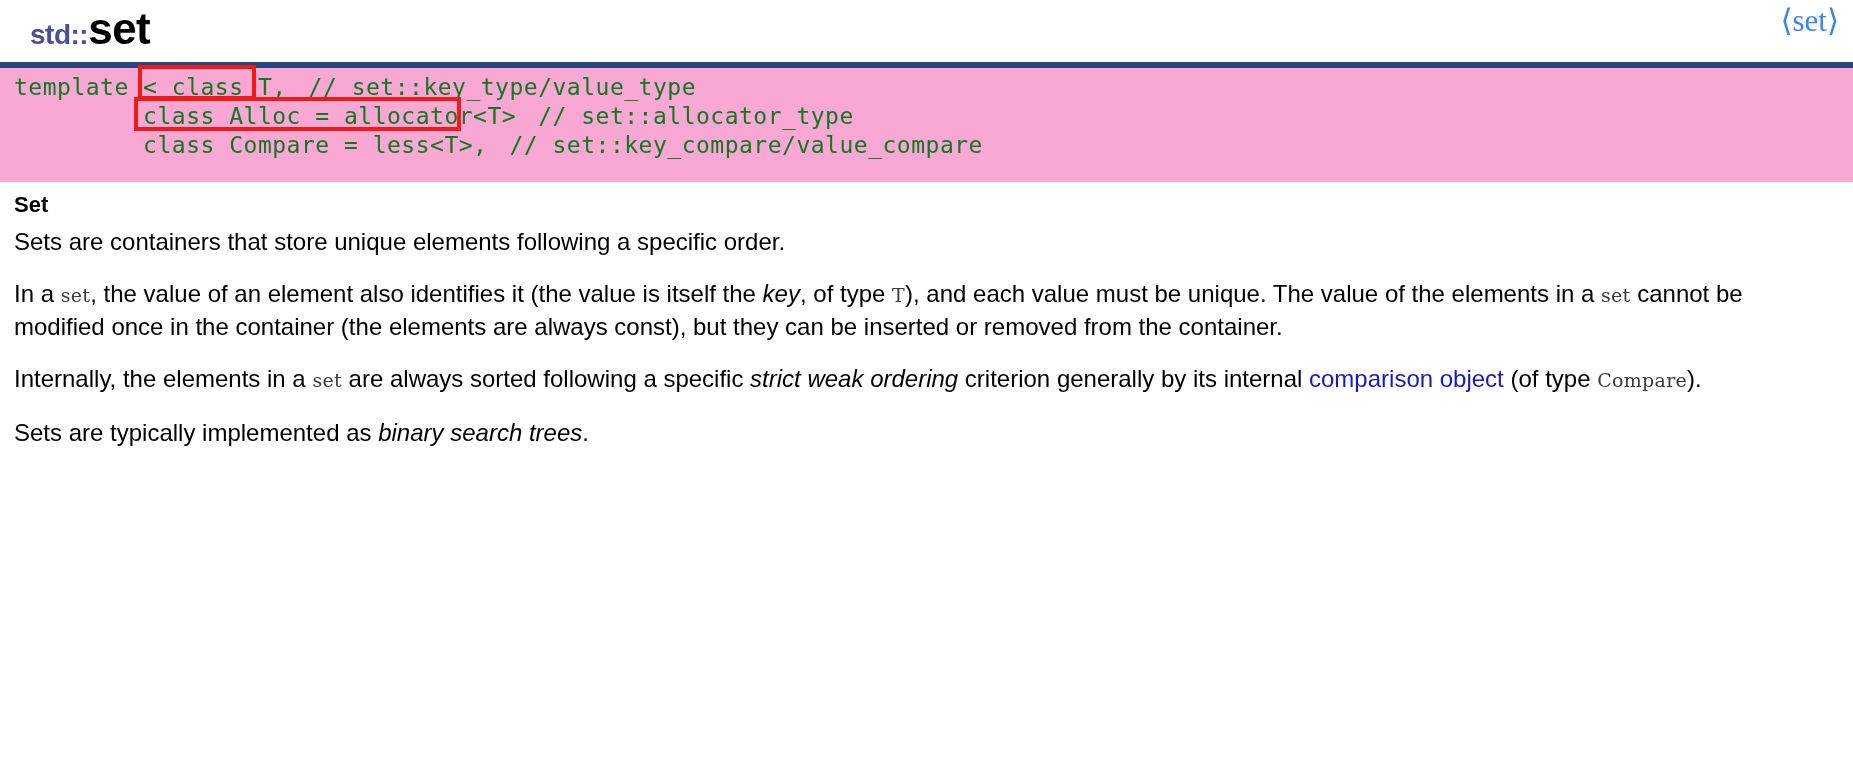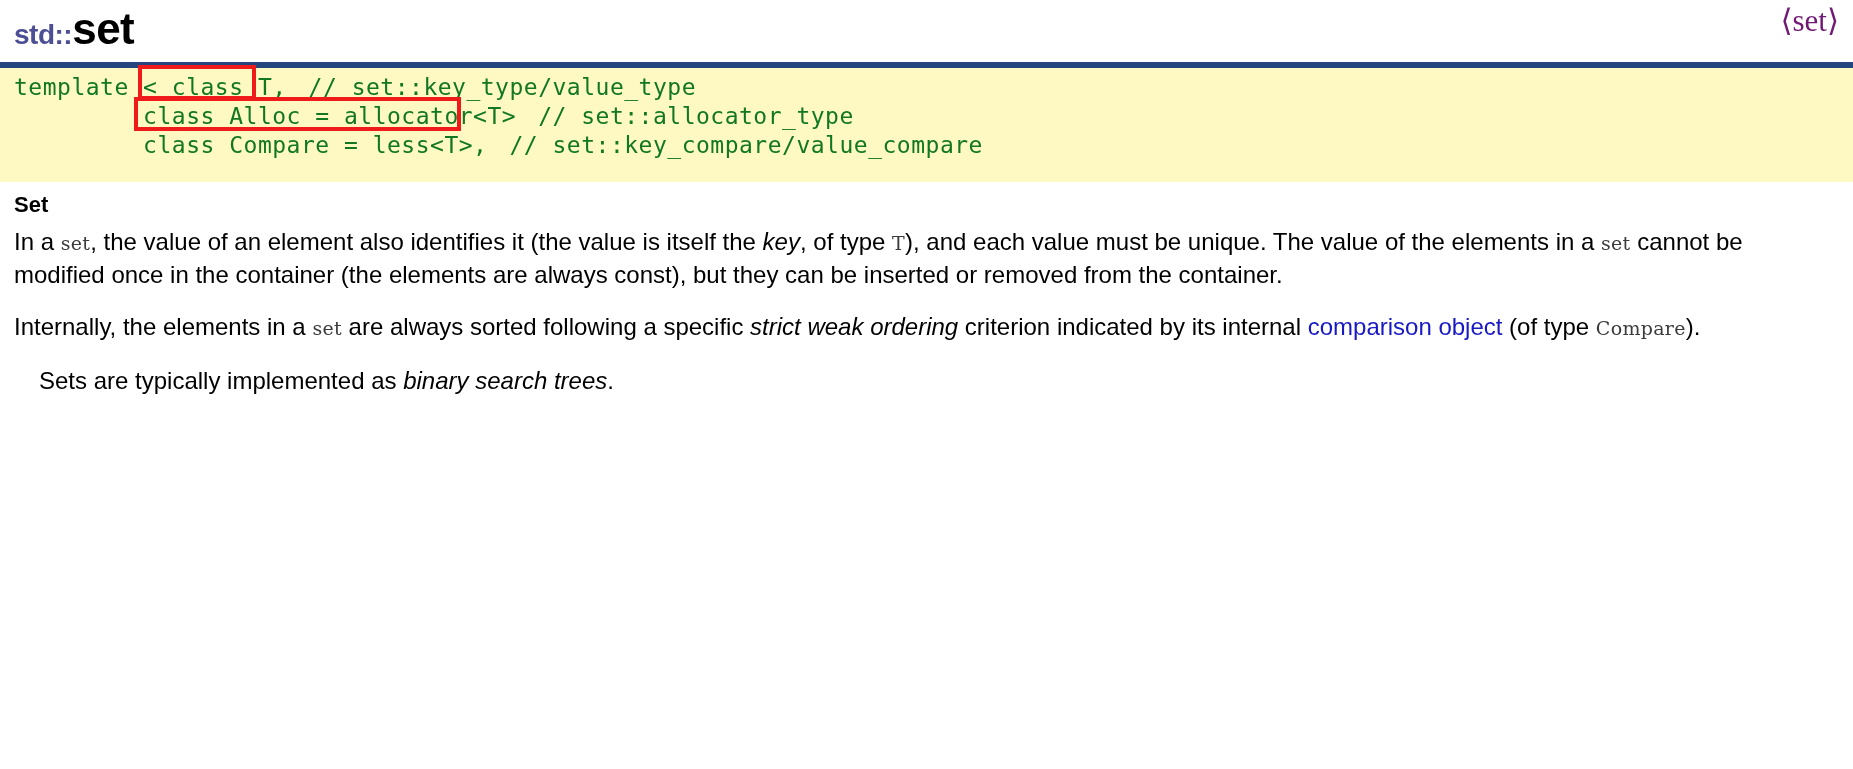--- a/index.html
+++ b/index.html
@@ -36,40 +36,41 @@
     font-weight: bold;
     line-height: 62px;
     white-space: nowrap;
     letter-spacing: -0.5px;
   }
   .title .ns {
     color: #4c4f93;
     font-size: 28px;
     font-weight: bold;
     vertical-align: baseline;
+    margin-left: 16px;
   }
   .title .nm {
     color: #000000;
     font-size: 44px;
   }
   .header-right {
     position: absolute;
     right: 14px;
     top: 0px;
     font-family: "Liberation Serif", serif;
     font-size: 31px;
-    color: #701a75;
+    color: #3b82f6;
     line-height: 42px;
     white-space: nowrap;
   }
 
   
   .codeblock {
     position: relative;
-    background: #fef9c3;
+    background: #f9a8d4;
     border-top: 6px solid #26457e;
     padding: 5px 0 12px 0;
     height: 120px;
     box-sizing: border-box;
   }
   .code-line {
     font-family: "DejaVu Sans Mono", monospace;
     font-size: 23px;
     line-height: 29px;
     color: #117722;
@@ -99,21 +100,21 @@
     margin: 4px 0 8px 0;
     line-height: 26px;
     color: #000;
   }
   p.para {
     font-size: 24px;
     line-height: 31px;
     margin: 0 0 21px 0;
     color: #000;
   }
-  p.para:last-child { margin-bottom: 0; margin-left: 25px; }
+  p.para:last-child { margin-bottom: 0; }
 
   code.inl {
     font-family: "DejaVu Serif", serif;
     font-size: 19px;
     color: #3b3b3b;
     letter-spacing: 0.3px;
   }
   em.it {
   }
   a.lnk {
@@ -137,19 +138,20 @@
     <div class="code-line"><span>         class Alloc = allocator&lt;T&gt;</span><span class="cmt" style="margin-left:22px"><span>// set::allocator_type</span></span></div>
     <div class="code-line"><span>         class Compare = less&lt;T&gt;,</span><span class="cmt" style="margin-left:22px"><span>// set::key_compare/value_compare</span></span></div>
 
     <div class="hl-box hl-1"></div>
     <div class="hl-box hl-2"></div>
   </div>
 
   <div class="content">
     <h2 class="section">Set</h2>
     <div id="paragraphs">
+        <p class="para"><span>Sets are containers that store unique elements following a specific order.</span></p>
         <p class="para"><span>In a </span><code class="inl">set</code><span>, the value of an element also identifies it (the value is itself the </span><em class="it">key</em><span>, of type </span><code class="inl">T</code><span>), and each value must be unique. The value of the elements in a </span><code class="inl">set</code><span> cannot be modified once in the container (the elements are always const), but they can be inserted or removed from the container.</span></p>
-        <p class="para"><span>Internally, the elements in a </span><code class="inl">set</code><span> are always sorted following a specific </span><em class="it">strict weak ordering</em><span> criterion indicated by its internal </span><a class="lnk" href="#">comparison object</a><span> (of type </span><code class="inl">Compare</code><span>).</span></p>
+        <p class="para"><span>Internally, the elements in a </span><code class="inl">set</code><span> are always sorted following a specific </span><em class="it">strict weak ordering</em><span> criterion generally by its internal </span><a class="lnk" href="#">comparison object</a><span> (of type </span><code class="inl">Compare</code><span>).</span></p>
         <p class="para"><span>Sets are typically implemented as </span><em class="it">binary search trees</em><span>.</span></p>
       </div>
   </div>
 
 </div>
 
 </body></html>

